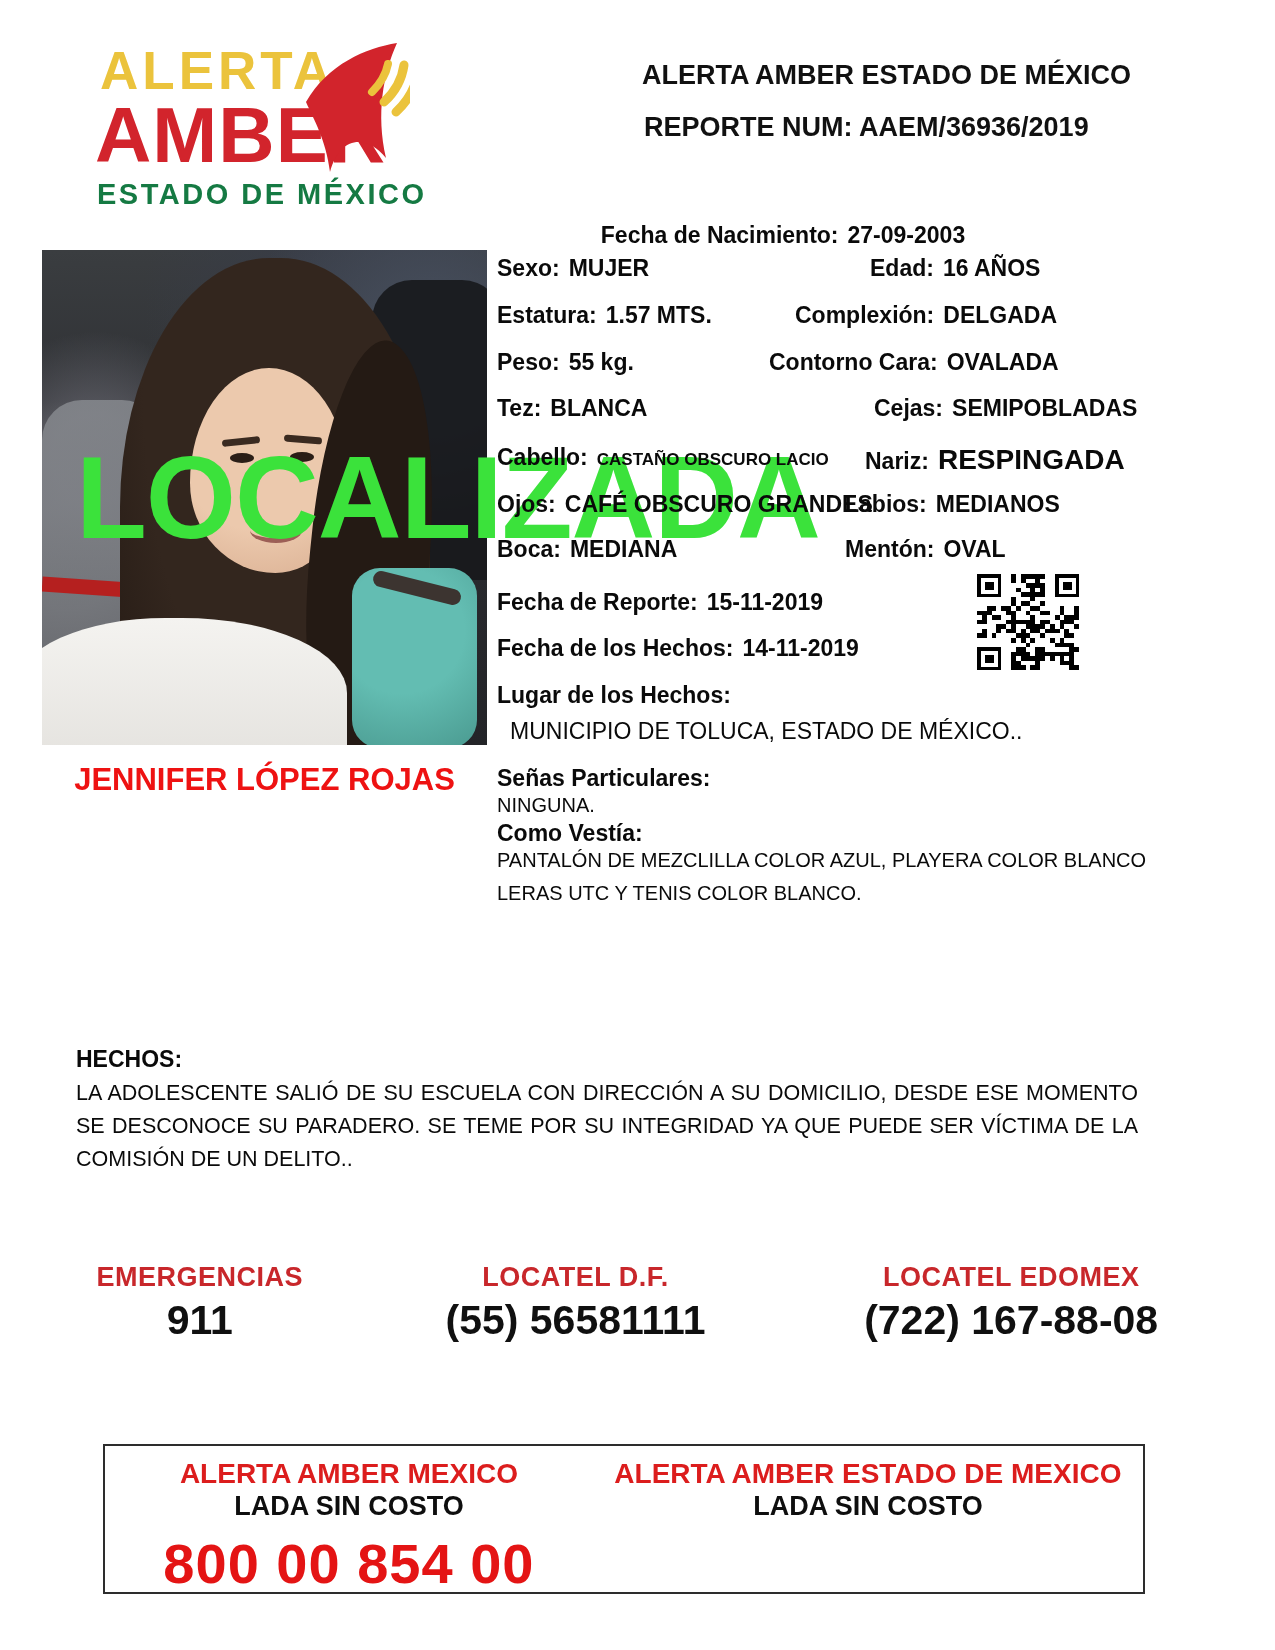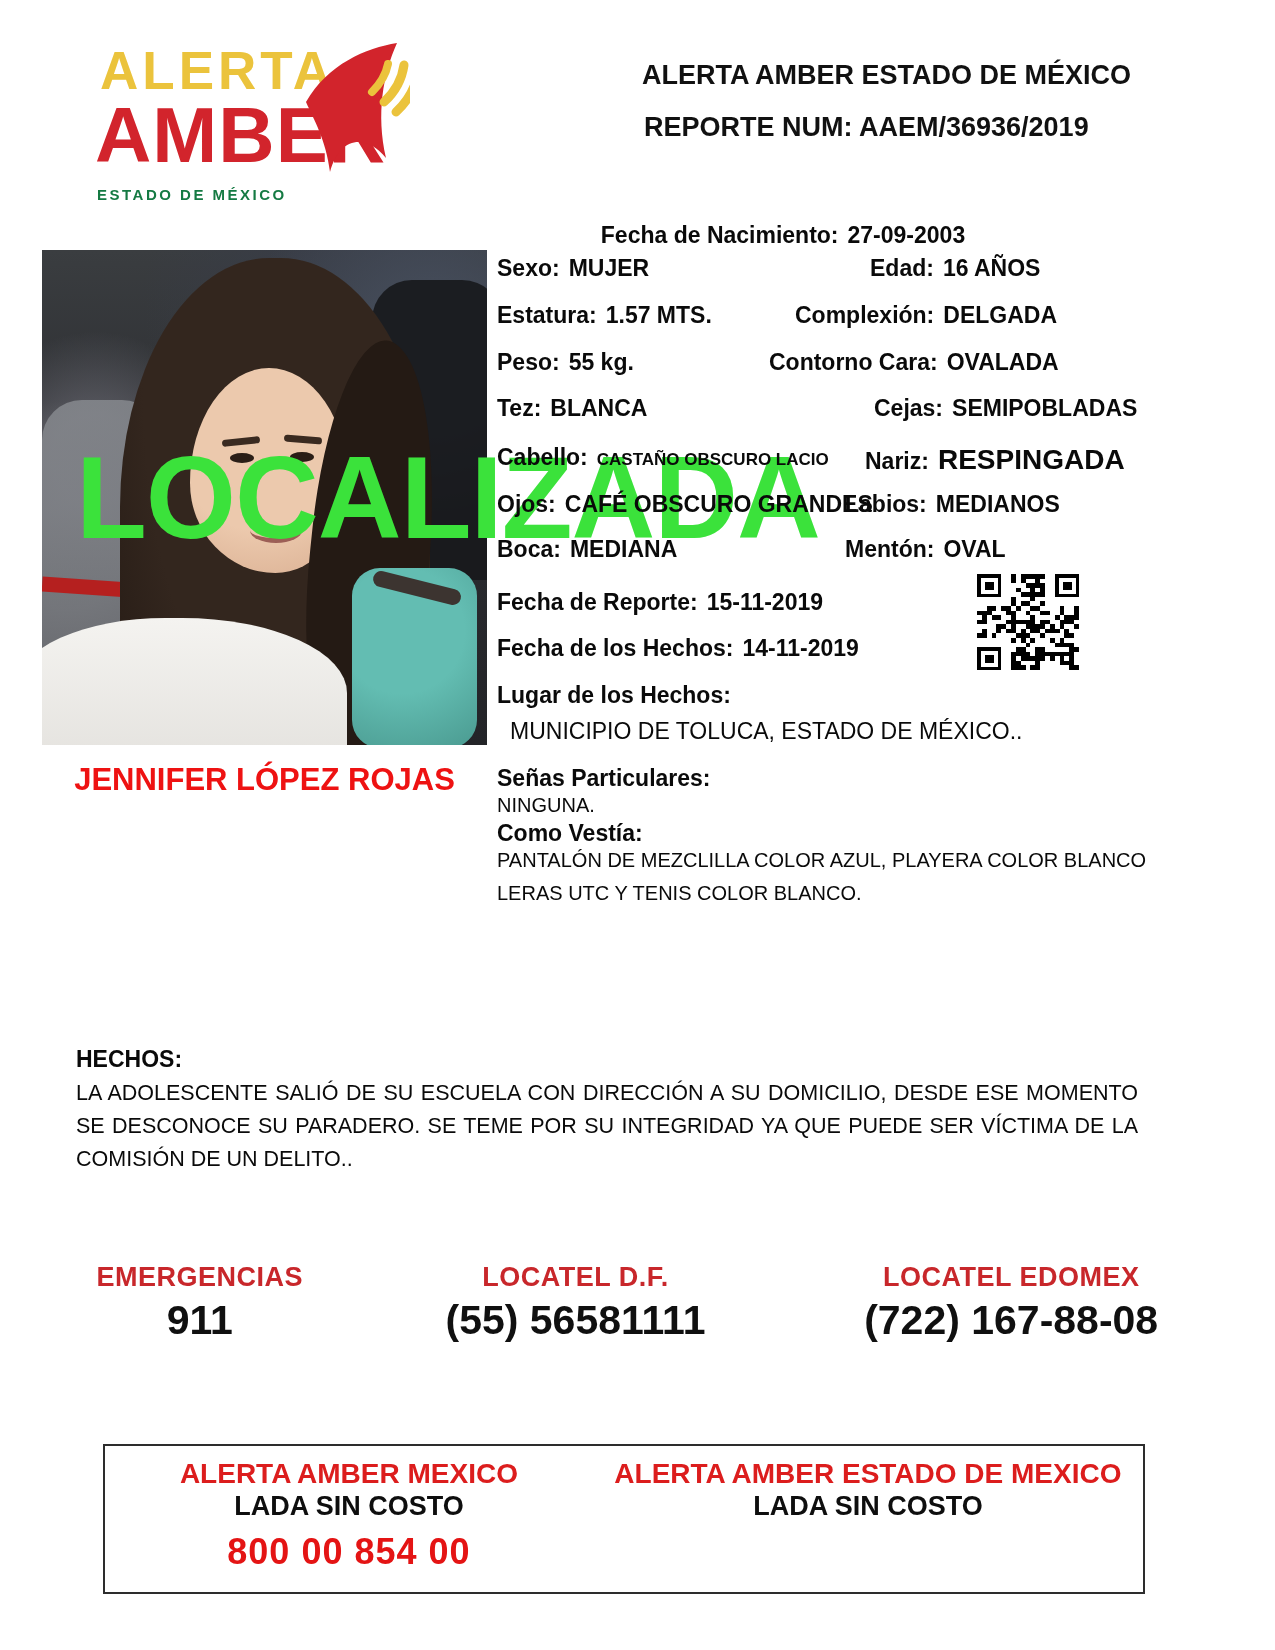--- a/index.html
+++ b/index.html
@@ -6,21 +6,21 @@
   .page{
     position:relative; width:1275px; height:1650px; margin:0 auto;
     background:#ffffff; overflow:hidden;
     font-family:"Liberation Sans", sans-serif; color:#0a0a0a;
   }
   .abs{position:absolute;}
 
   
   .logo-alerta{left:100px; top:44px; font-size:53px; font-weight:700; letter-spacing:4px; color:#EBC33C; line-height:1;}
   .logo-amber{left:95px; top:96px; font-size:78px; font-weight:700; letter-spacing:1px; color:#D2242C; line-height:1;}
-  .logo-estado{left:97px; top:186px; font-size:15px; font-weight:700; letter-spacing:2.5px; color:#157A43;}
+  .logo-estado{left:97px; top:178px; font-size:29px; font-weight:700; letter-spacing:2.5px; color:#157A43;}
   .swoosh{left:300px; top:40px;}
 
   
   .hdr-title{left:642px; top:60px; font-size:27px; font-weight:700; color:#111;}
   .hdr-report{left:644px; top:112px; font-size:27px; font-weight:700; color:#111;}
 
   
   .photo{
     left:42px; top:250px; width:445px; height:495px; overflow:hidden; z-index:1;
     background:
@@ -81,21 +81,21 @@
   .contact .clabel{font-size:27px; font-weight:700; color:#C8272B; letter-spacing:.5px;}
   .contact .cnumber{font-size:41px; font-weight:700; color:#101010; margin-top:4px;}
 
   
   .footer-box{left:103px; top:1444px; width:1038px; height:146px; border:2px solid #2d2d2d; display:flex;}
   .fcol{text-align:center; padding-top:12px;}
   .fcol:nth-child(1){width:47%;}
   .fcol:nth-child(2){width:53%;}
   .ftitle{font-size:28px; font-weight:700; color:#DC1D1D;}
   .fsub{font-size:27px; font-weight:700; color:#0e0e0e; margin-top:1px;}
-  .fnumber{font-size:36px; font-weight:700; color:#E41414; margin-top:9px; letter-spacing:1px;}
+  .fnumber{font-size:56px; font-weight:700; color:#E41414; margin-top:9px; letter-spacing:1px;}
 </style>
 </head>
 <body>
 
 <div class="page">
 
   <div class="abs logo-alerta">ALERTA</div>
   <div class="abs logo-amber">AMBER</div>
   <div class="abs logo-estado">ESTADO DE MÉXICO</div>
   <svg class="abs swoosh" width="110" height="155" viewBox="0 0 110 155">

